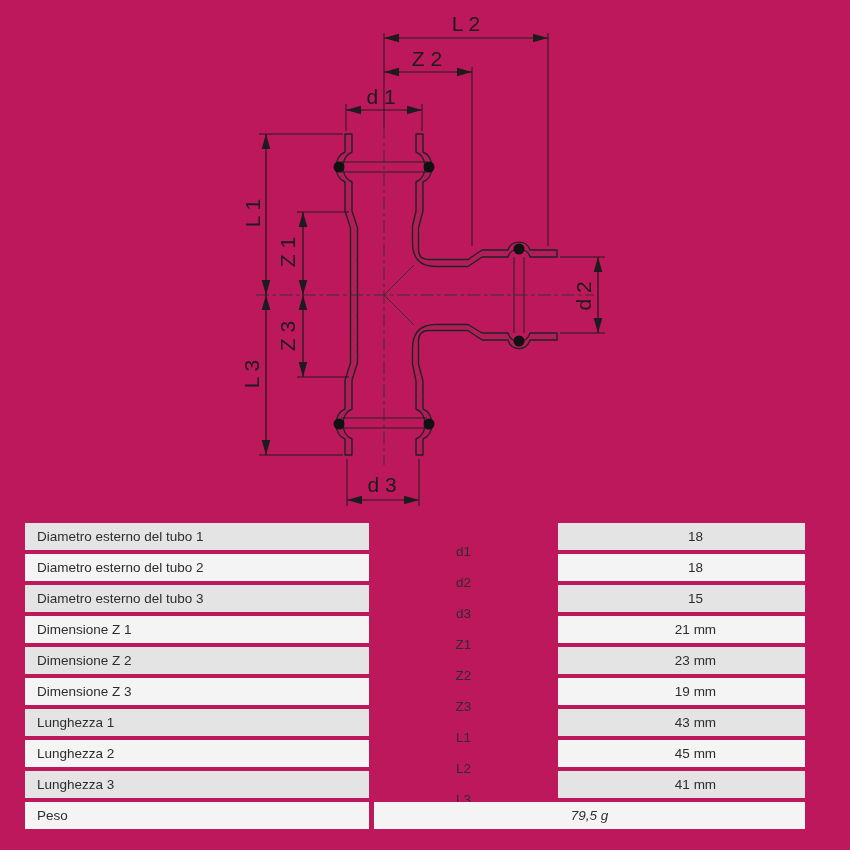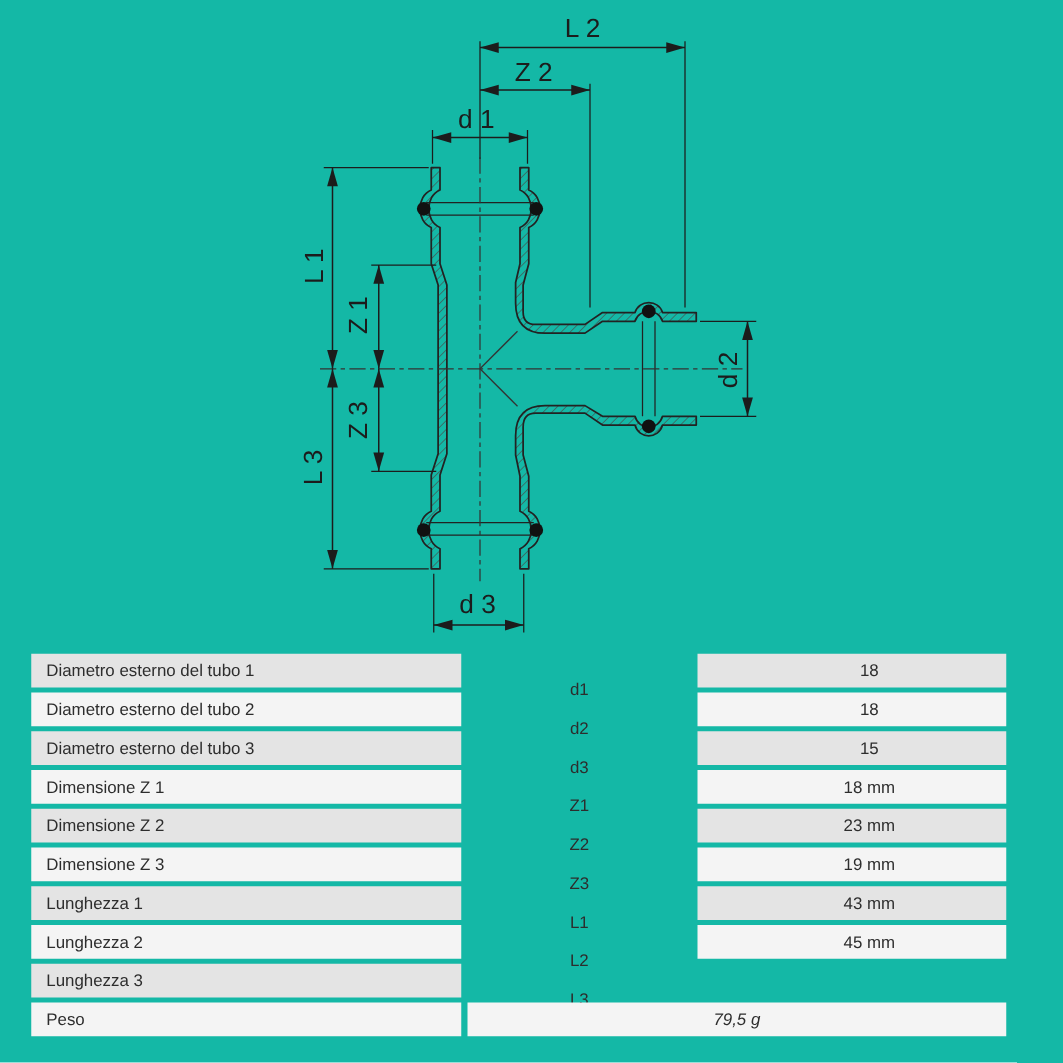--- a/index.html
+++ b/index.html
@@ -1,20 +1,20 @@
 <!DOCTYPE html>
 <html><head>
 <meta charset="utf-8">
 <style>
   html, body { margin: 0; padding: 0; background: #ffffff; }
   .page {
     position: relative;
     width: 850px;
     height: 850px;
-    background: #14b8a6;
+    background: #be185d;
     font-family: "Liberation Sans", sans-serif;
     overflow: hidden;
   }
   .drawing {
     position: absolute;
     top: 0;
     left: 0;
   }
   .drawing text {
     font-family: "Liberation Sans", sans-serif;
@@ -179,21 +179,21 @@
 
     <div class="trow dark">
       <div class="c1">Diametro esterno del tubo 3</div>
       <div class="c2">d3</div>
       <div class="c3">15</div>
     </div>
 
     <div class="trow light">
       <div class="c1">Dimensione Z 1</div>
       <div class="c2">Z1</div>
-      <div class="c3">18 mm</div>
+      <div class="c3">21 mm</div>
     </div>
 
     <div class="trow dark">
       <div class="c1">Dimensione Z 2</div>
       <div class="c2">Z2</div>
       <div class="c3">23 mm</div>
     </div>
 
     <div class="trow light">
       <div class="c1">Dimensione Z 3</div>
@@ -209,20 +209,21 @@
 
     <div class="trow light">
       <div class="c1">Lunghezza 2</div>
       <div class="c2">L2</div>
       <div class="c3">45 mm</div>
     </div>
 
     <div class="trow dark">
       <div class="c1">Lunghezza 3</div>
       <div class="c2">L3</div>
+      <div class="c3">41 mm</div>
     </div>
 
     <div class="trow light">
       <div class="c1">Peso</div>
       <div class="c23">79,5 g</div>
     </div>
 
   </div>
 </div>
 

